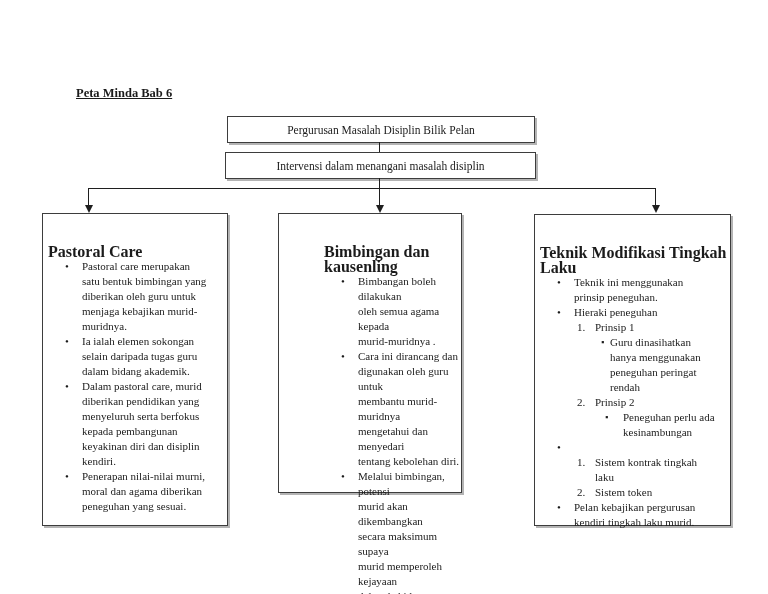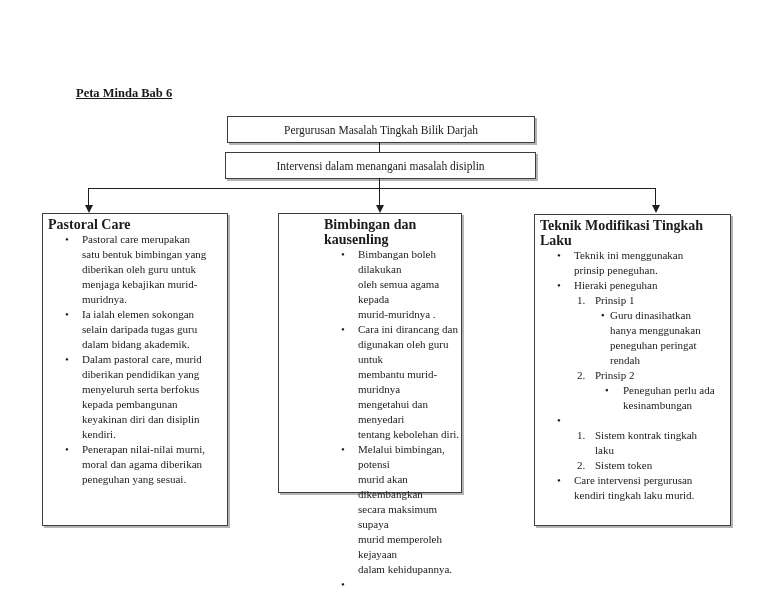--- a/index.html
+++ b/index.html
@@ -59,44 +59,45 @@
     box-sizing: border-box;
     padding-top: 3px;
     font-size: 11px;
     line-height: 15px;
   }
   .branch-l { left: 42px;  top: 213px; width: 186px; height: 313px; }
   .branch-m { left: 278px; top: 213px; width: 184px; height: 280px; padding-left: 40px; }
   .branch-r { left: 534px; top: 214px; width: 197px; height: 312px; }
   .branch-title {
     font-weight: bold;
-    font-size: 14px;
+    font-size: 16px;
     padding-left: 5px;
     line-height: 15px;
+    margin-top: 27px;
   }
   .li { display: flex; align-items: flex-start; }
   .li-text { white-space: pre-line; }
   .lvl1 { padding-left: 22px; }
   .lvl1 > .marker { width: 17px; flex-shrink: 0; }
   .lvl2 { padding-left: 42px; }
   .lvl2 > .marker { width: 18px; flex-shrink: 0; }
   .lvl3-tight { padding-left: 66px; }
   .lvl3-tight > .marker { width: 9px; flex-shrink: 0; font-size: 9px; }
   .lvl3-loose { padding-left: 64px; }
   .lvl3-loose > .marker { width: 24px; flex-shrink: 0; font-size: 9px; text-indent: 6px; }
 </style>
 </head>
 <body>
 
 <div class="canvas">
 
   <h1 class="page-title">Peta Minda Bab 6</h1>
 
   <div class="node box-a">
-    <span>Pergurusan Masalah Tingkah Bilik Darjah</span>
+    <span>Pergurusan Masalah Disiplin Bilik Pelan</span>
   </div>
 
   <div class="node box-b">
     <span>Intervensi dalam menangani masalah disiplin</span>
   </div>
 
   <div class="line stub-1"></div>
   <div class="line stub-2"></div>
   <div class="line h-line"></div>
   <div class="line v-left"></div>
@@ -206,18 +207,18 @@
       <span class="marker">1.</span>
       <span class="li-text">Sistem kontrak tingkah
 laku</span>
     </div>
     <div class="li lvl2">
       <span class="marker">2.</span>
       <span class="li-text">Sistem token</span>
     </div>
     <div class="li lvl1">
       <span class="marker">•</span>
-      <span class="li-text">Care intervensi pergurusan
+      <span class="li-text">Pelan kebajikan pergurusan
 kendiri tingkah laku murid.</span>
     </div>
   </div>
 
 </div>
 
 </body></html>

